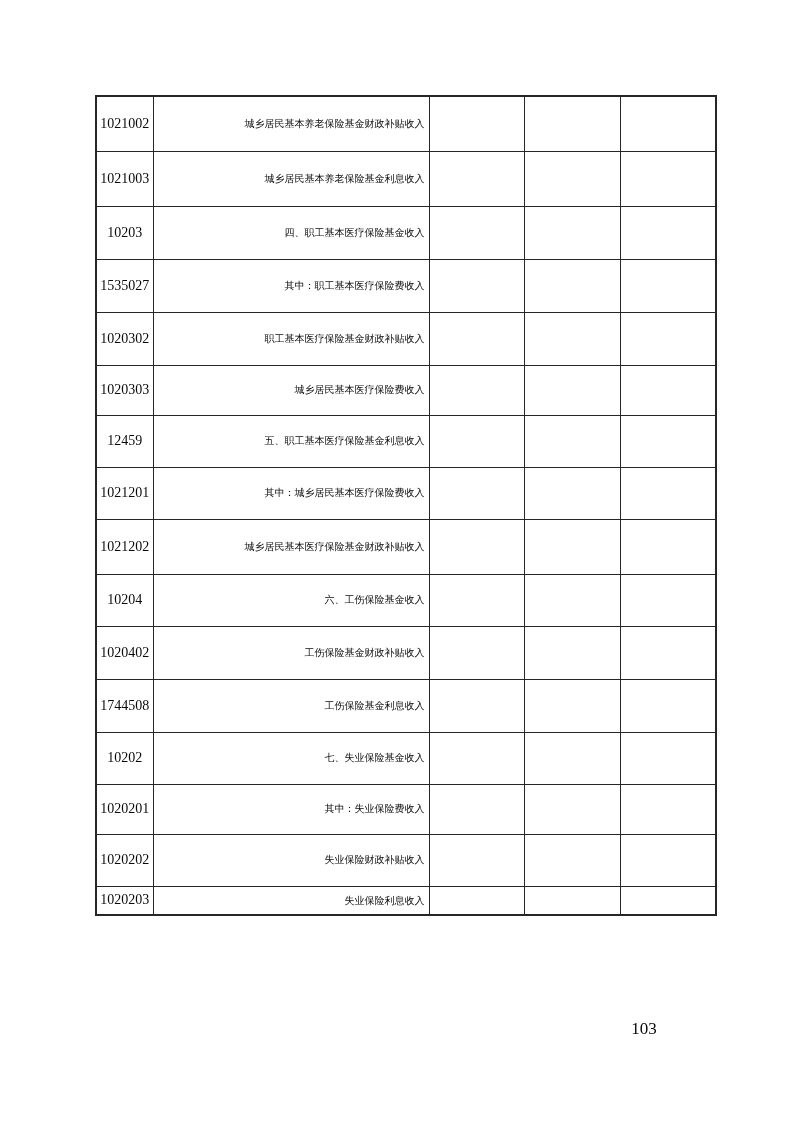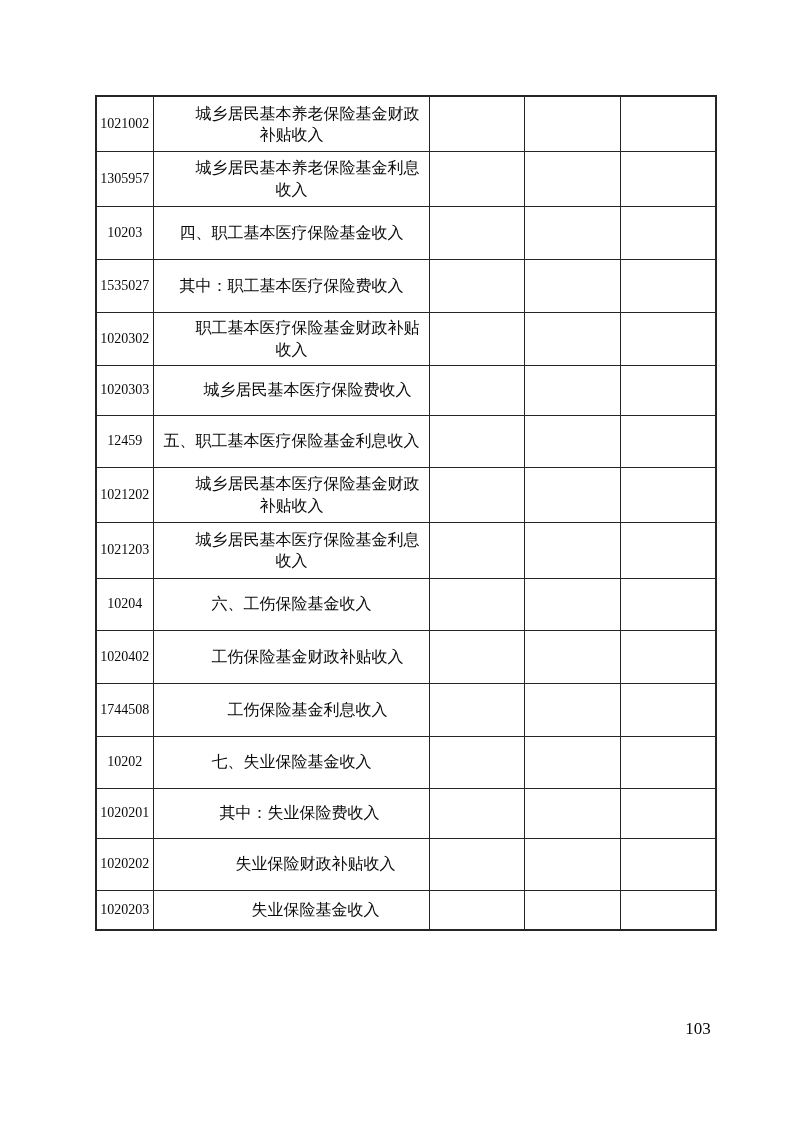--- a/index.html
+++ b/index.html
@@ -35,32 +35,32 @@
     vertical-align: middle;
     overflow: hidden;
   }
   td.code-cell {
     text-align: center;
     font-size: 14px;
     padding: 0 1px;
     letter-spacing: 0;
   }
   td.label-cell {
-    font-size: 16px;
+    font-size: 10px;
     line-height: 1.32;
     padding: 1px 4px 1px 5px;
-    text-align: center;
+    text-align: right;
     white-space: pre-wrap;
   }
   td.value-cell {
     background: #ffffff;
   }
   .page-number {
     position: absolute;
-    left: 676px;
+    left: 622px;
     top: 1019px;
     width: 44px;
     text-align: center;
     font-size: 17px;
     color: #0a0a0a;
   }
 </style>
 </head>
 <body>
 
@@ -76,21 +76,21 @@
     </colgroup>
     <tbody>
       <tr style="height:55px">
         <td class="code-cell">1021002</td>
         <td class="label-cell">　　城乡居民基本养老保险基金财政补贴收入</td>
         <td class="value-cell"></td>
         <td class="value-cell"></td>
         <td class="value-cell"></td>
       </tr>
       <tr style="height:55px">
-        <td class="code-cell">1305957</td>
+        <td class="code-cell">1021003</td>
         <td class="label-cell">　　城乡居民基本养老保险基金利息收入</td>
         <td class="value-cell"></td>
         <td class="value-cell"></td>
         <td class="value-cell"></td>
       </tr>
       <tr style="height:53px">
         <td class="code-cell">10203</td>
         <td class="label-cell">四、职工基本医疗保险基金收入</td>
         <td class="value-cell"></td>
         <td class="value-cell"></td>
@@ -117,30 +117,30 @@
         <td class="value-cell"></td>
         <td class="value-cell"></td>
       </tr>
       <tr style="height:52px">
         <td class="code-cell">12459</td>
         <td class="label-cell">五、职工基本医疗保险基金利息收入</td>
         <td class="value-cell"></td>
         <td class="value-cell"></td>
         <td class="value-cell"></td>
       </tr>
-      <tr style="height:55px">
-        <td class="code-cell">1021202</td>
-        <td class="label-cell">　　城乡居民基本医疗保险基金财政补贴收入</td>
+      <tr style="height:52px">
+        <td class="code-cell">1021201</td>
+        <td class="label-cell">其中：城乡居民基本医疗保险费收入</td>
         <td class="value-cell"></td>
         <td class="value-cell"></td>
         <td class="value-cell"></td>
       </tr>
-      <tr style="height:56px">
-        <td class="code-cell">1021203</td>
-        <td class="label-cell">　　城乡居民基本医疗保险基金利息收入</td>
+      <tr style="height:55px">
+        <td class="code-cell">1021202</td>
+        <td class="label-cell">　　城乡居民基本医疗保险基金财政补贴收入</td>
         <td class="value-cell"></td>
         <td class="value-cell"></td>
         <td class="value-cell"></td>
       </tr>
       <tr style="height:52px">
         <td class="code-cell">10204</td>
         <td class="label-cell">六、工伤保险基金收入</td>
         <td class="value-cell"></td>
         <td class="value-cell"></td>
         <td class="value-cell"></td>
@@ -173,23 +173,23 @@
         <td class="value-cell"></td>
         <td class="value-cell"></td>
       </tr>
       <tr style="height:52px">
         <td class="code-cell">1020202</td>
         <td class="label-cell">　　　失业保险财政补贴收入</td>
         <td class="value-cell"></td>
         <td class="value-cell"></td>
         <td class="value-cell"></td>
       </tr>
-      <tr style="height:40px">
+      <tr style="height:29px">
         <td class="code-cell">1020203</td>
-        <td class="label-cell">　　　失业保险基金收入</td>
+        <td class="label-cell">　　　失业保险利息收入</td>
         <td class="value-cell"></td>
         <td class="value-cell"></td>
         <td class="value-cell"></td>
       </tr>
     </tbody>
   </table>
 
   <div class="page-number">103</div>
 
 </div>

